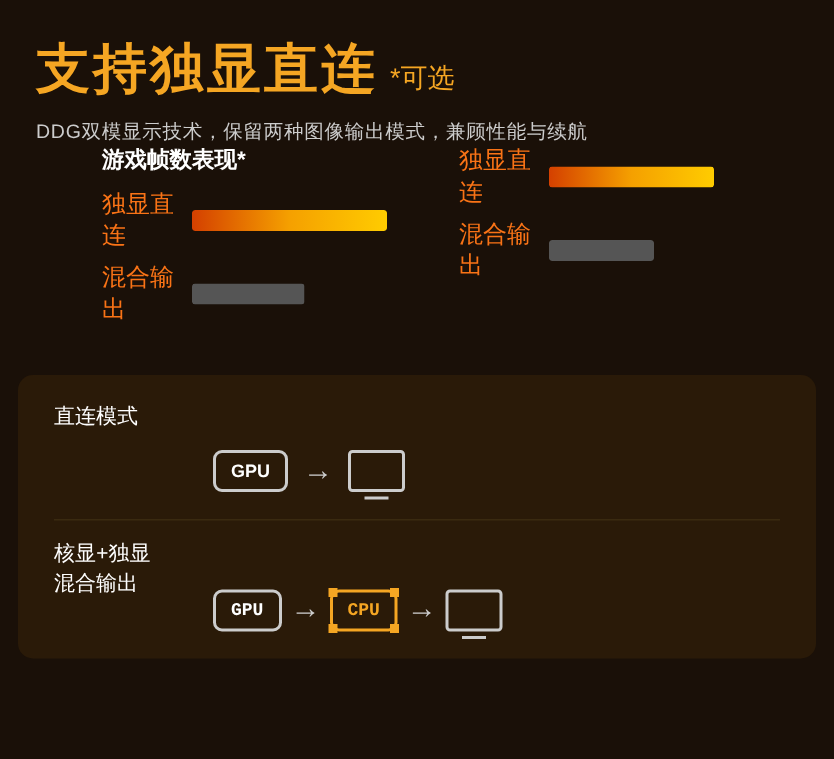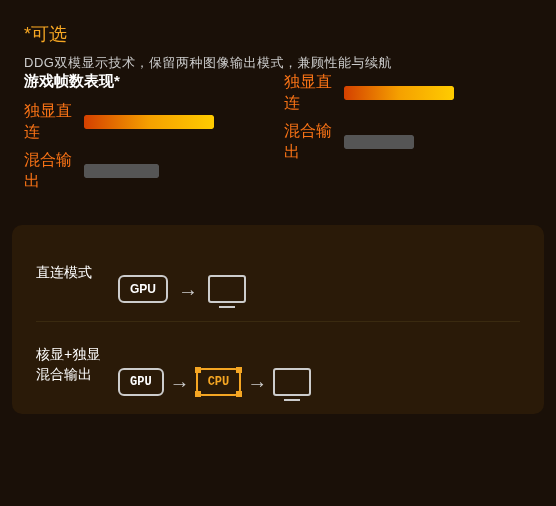--- a/index.html
+++ b/index.html
@@ -38,20 +38,21 @@
     .desc-text {
       font-size: 13px;
       color: #ccc;
       letter-spacing: 0.5px;
     }
 
     .metrics-row {
       display: flex;
       gap: 12px;
       margin-bottom: 10px;
+      margin-left: 44px;
     }
 
     .metric-block {
       flex: 1;
     }
 
     .metric-title {
       font-size: 15px;
       color: #fff;
       font-weight: bold;
@@ -109,23 +110,23 @@
 
     .bottom-section {
       background: #2a1a08;
       margin: 0 12px;
       border-radius: 10px;
       padding: 18px 24px;
     }
 
     .mode-row {
       display: flex;
-      align-items: center;
+      align-items: flex-start;
       margin-bottom: 18px;
-      gap: 2px;
+      gap: 26px;
     }
 
     .mode-row:last-child {
       margin-bottom: 0;
       font-family: Liberation Mono, monospace;
     }
 
     .mode-label {
       font-size: 14px;
       color: #fff;
@@ -205,20 +206,21 @@
       height: 1px;
       background: #3a2a10;
       margin: 0 0 14px 0;
     }
   </style>
 </head>
 <body>
 
 <div class="top-section">
   <div class="title-row">
+    <span class="main-title">支持独显直连</span>
     <span class="subtitle-tag">*可选</span>
   </div>
   <div class="desc-text">DDG双模显示技术，保留两种图像输出模式，兼顾性能与续航</div>
 
   <div class="metrics-row">
 
     <div class="metric-block">
       <div class="metric-title">游戏帧数表现*</div>
       <div class="bar-row">
         <span class="bar-label">独显直连</span>

